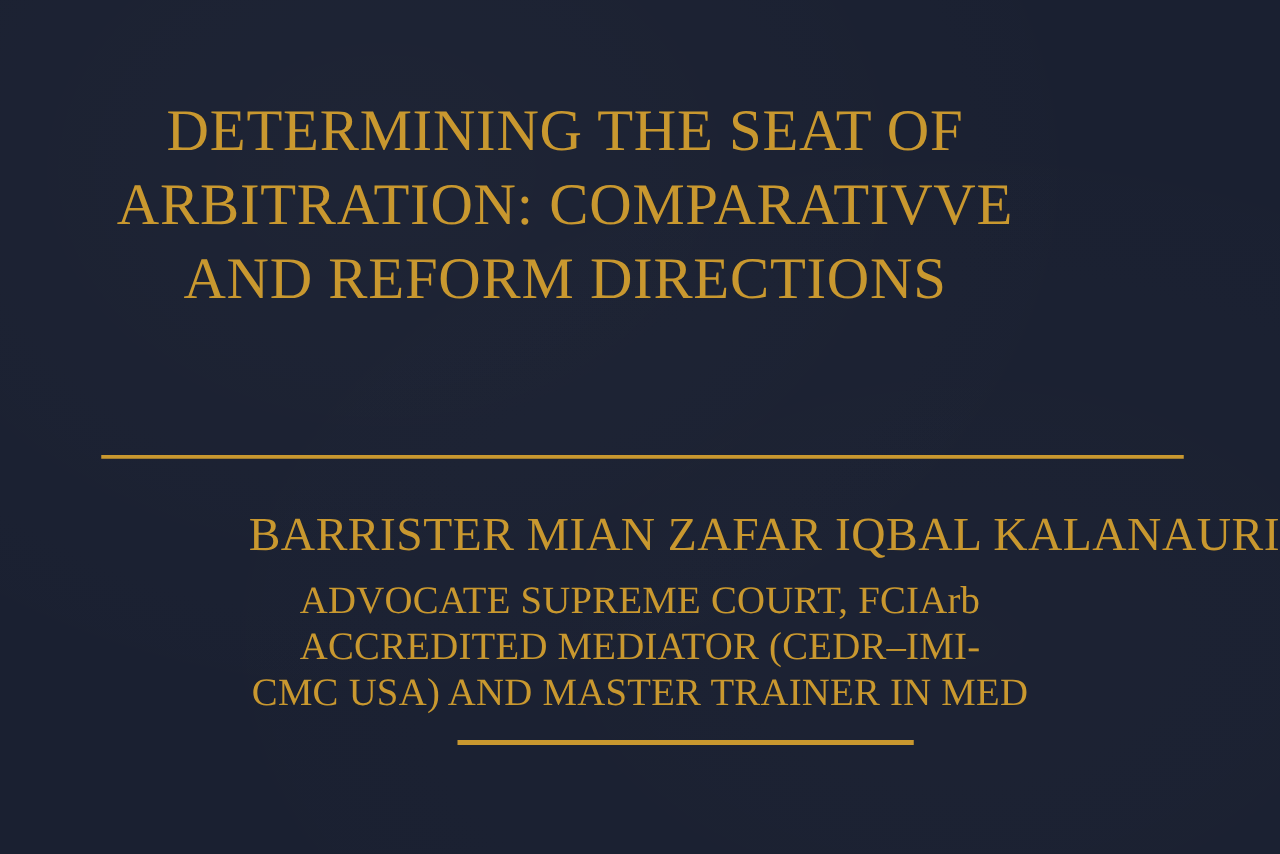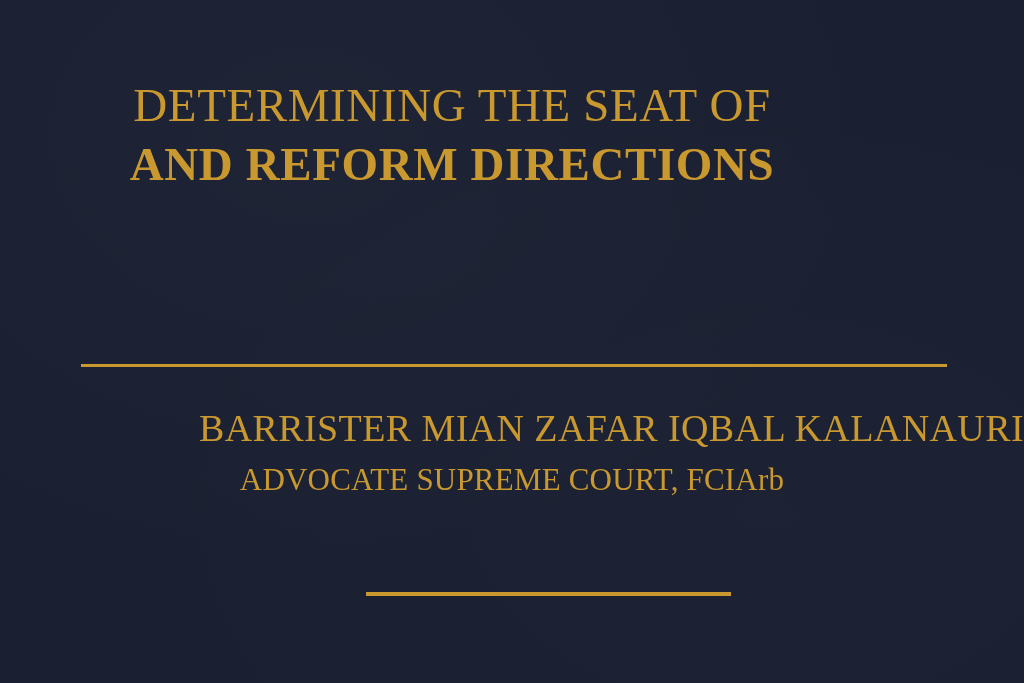--- a/index.html
+++ b/index.html
@@ -94,28 +94,31 @@
     white-space: nowrap;
   }
 </style>
 </head>
 <body style="background: rgb(26, 32, 49);">
 
 <div id="slide" style="background-color: rgb(26, 32, 49);">
 
   <div id="title-block">
     <span class="title-line" style="color: rgb(201, 152, 47);">DETERMINING THE SEAT OF</span>
-    <span class="title-line" style="color: rgb(201, 152, 47); font-weight: bold;">AND REFORM DIRECTIONS</span>
+    <span class="title-line" style="color: rgb(201, 152, 47);">ARBITRATION: COMPARATIVVE</span>
+    <span class="title-line" style="color: rgb(201, 152, 47);">AND REFORM DIRECTIONS</span>
   </div>
 
   <div id="divider-top" style="background: rgb(201, 152, 47);"></div>
 
   <div id="presenter-block">
     <span id="presenter-name" style="color: rgb(201, 152, 47);">BARRISTER MIAN ZAFAR IQBAL KALANAURI</span>
   </div>
 
   <div id="credentials-block">
     <span class="credential-line" style="color: rgb(201, 152, 47);">ADVOCATE SUPREME COURT, FCIArb</span>
+    <span class="credential-line" style="color: rgb(201, 152, 47);">ACCREDITED MEDIATOR (CEDR–IMI-</span>
+    <span class="credential-line" style="color: rgb(201, 152, 47);">CMC USA) AND MASTER TRAINER IN MED</span>
   </div>
 
   <div id="divider-bottom" style="background: rgb(201, 152, 47);"></div>
 
 </div>
 
 </body></html>

